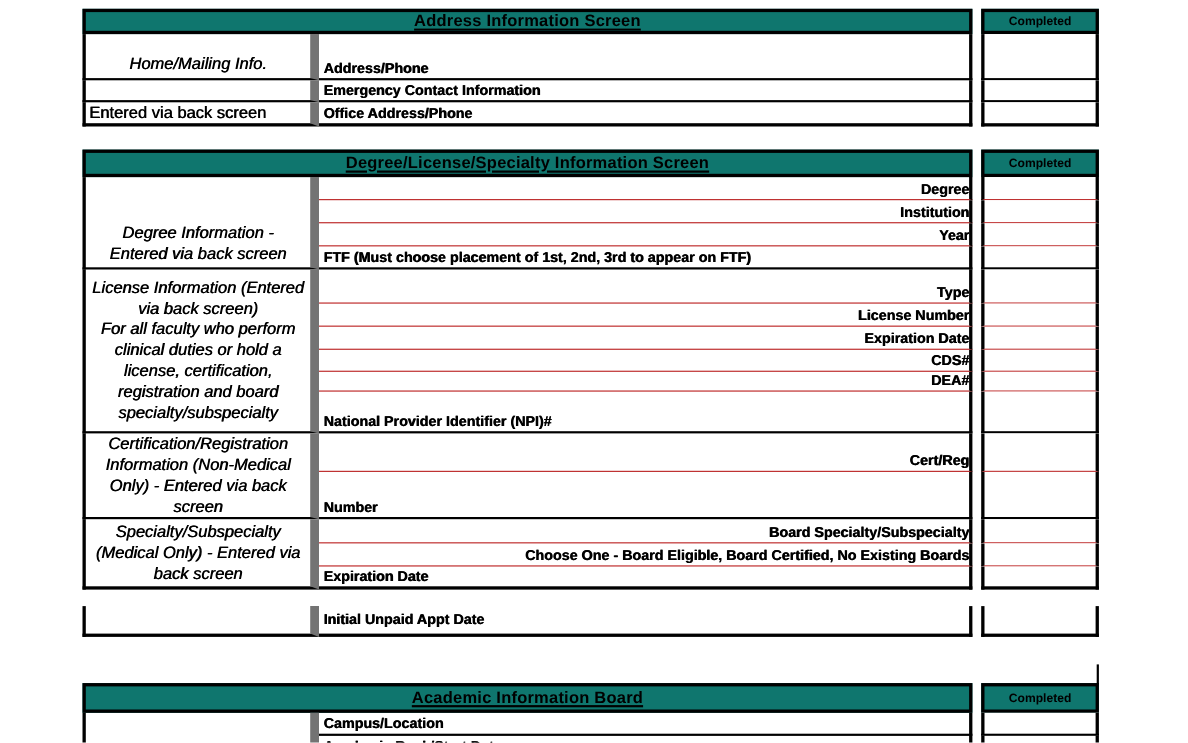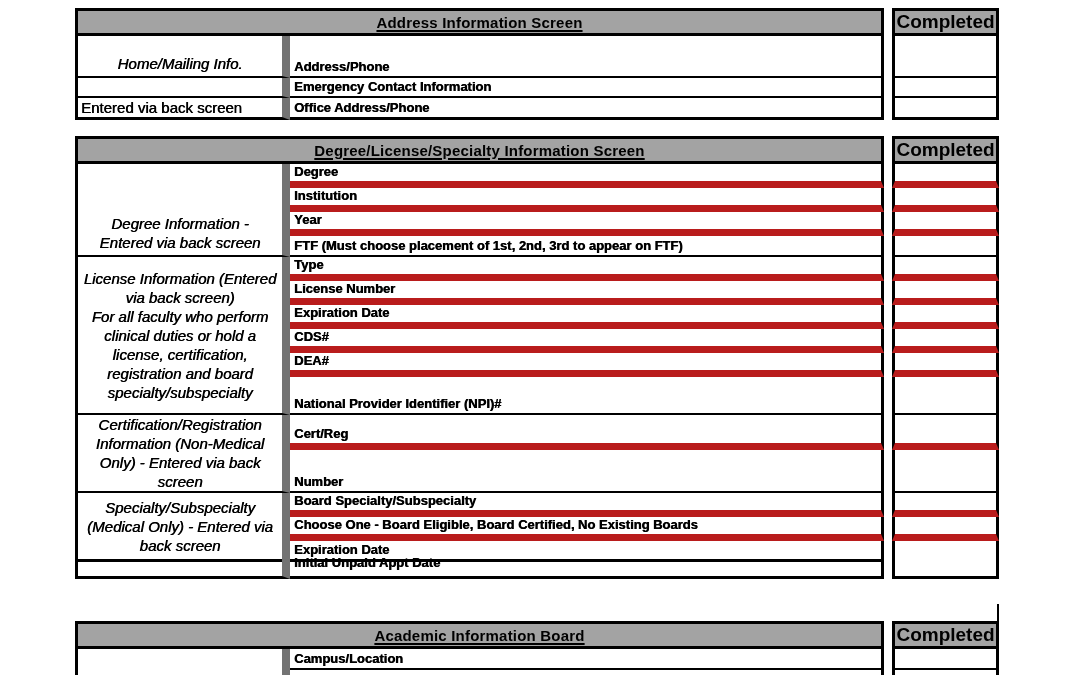--- a/index.html
+++ b/index.html
@@ -9,32 +9,32 @@
     font-family:"Liberation Sans", sans-serif;
     color:#000;
   }
   table.tbl{
     position:absolute;
     border-collapse:separate;border-spacing:0;table-layout:fixed;
   }
   td{box-sizing:border-box;padding:0;overflow:hidden;}
   
   .hdr{
-    background:#a3a3a3;
+    background:#0f766e;
     border:3px solid #000;
     font-weight:bold;text-align:center;vertical-align:middle;
   }
   .title{
     font-size:15px;
     text-decoration:underline;
     text-decoration-thickness:2px;
     text-underline-offset:2px;
     letter-spacing:.2px;
   }
-  .comp-hdr{font-size:19px;}
+  .comp-hdr{font-size:11px;}
   
   .lc{
     border-left:3px solid #000;
     border-right:8px solid #737373;
     font-style:italic;font-size:15px;line-height:19px;
     text-align:center;vertical-align:middle;
     white-space:pre-line;
     text-shadow:0.5px 0 0 currentColor;
   }
   .lc.upright{font-style:normal;text-align:left;padding-left:3px;vertical-align:middle;}
@@ -51,21 +51,21 @@
   }
   
   .cc{
     border-left:3px solid #000;
     border-right:3px solid #000;
     background:#fff;
   }
   
   .sp{background:transparent;border:0;}
   
-  .b1{border-bottom:7px solid #b91c1c;}
+  .b1{border-bottom:1px solid #b91c1c;text-align:right;}
   .b2{border-bottom:2px solid #000;}
   .b3{border-bottom:3px solid #000;}
   .vtop{vertical-align:top;padding-top:2px;}
   .artifact{position:absolute;background:#000;}
 </style>
 </head>
 <body>
 
 <table class="tbl" style="left:75px;top:8px;width:924px">
   <colgroup>
@@ -131,21 +131,21 @@
     <td class="mc b1">Year</td>
     <td class="sp"></td>
     <td class="cc b1"></td>
   </tr>
   <tr style="height:21px">
     <td class="mc b2">FTF (Must choose placement of 1st, 2nd, 3rd to appear on FTF)</td>
     <td class="sp"></td>
     <td class="cc b2"></td>
   </tr>
 
-  <tr style="height:20px">
+  <tr style="height:31px">
     <td class="lc b2" rowspan="6">License Information (Entered
 via back screen)
 For all faculty who perform
 clinical duties or hold a
 license, certification,
 registration and board
 specialty/subspecialty</td>
     <td class="mc b1">Type</td>
     <td class="sp"></td>
     <td class="cc b1"></td>

